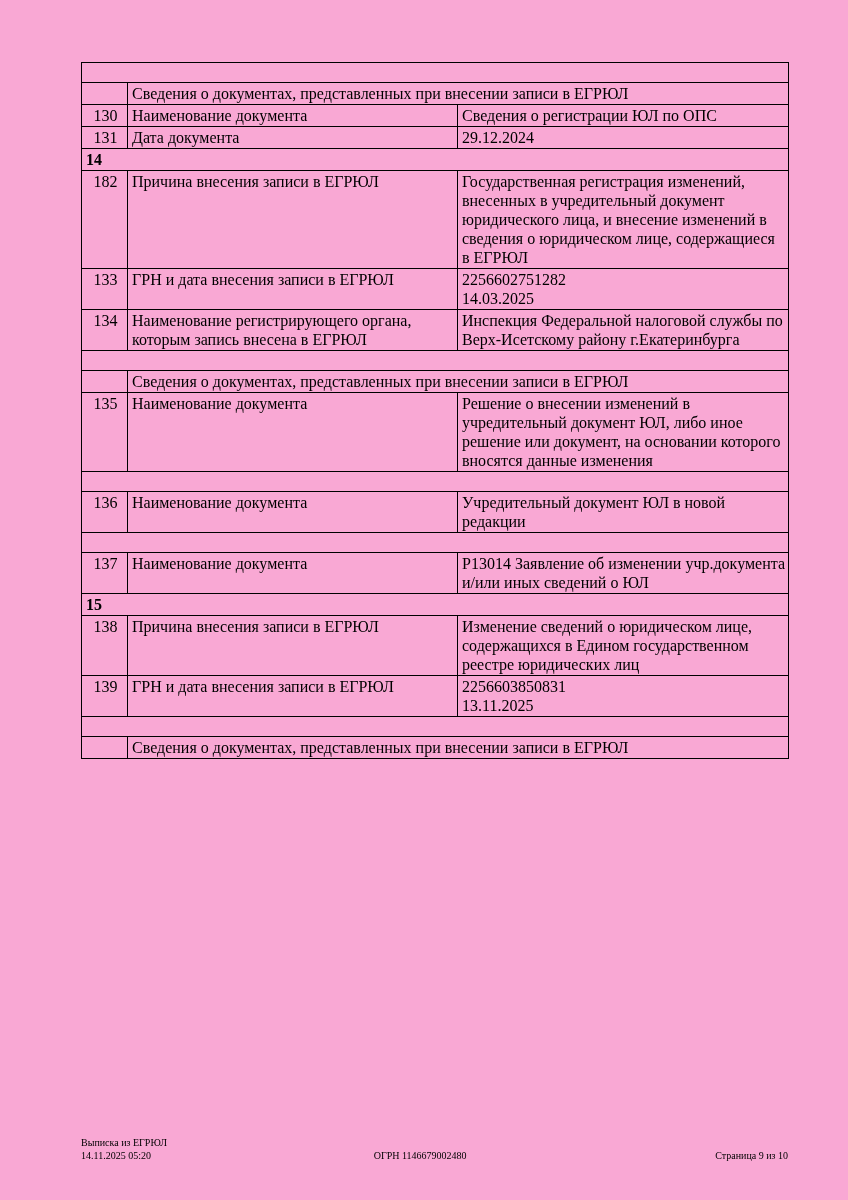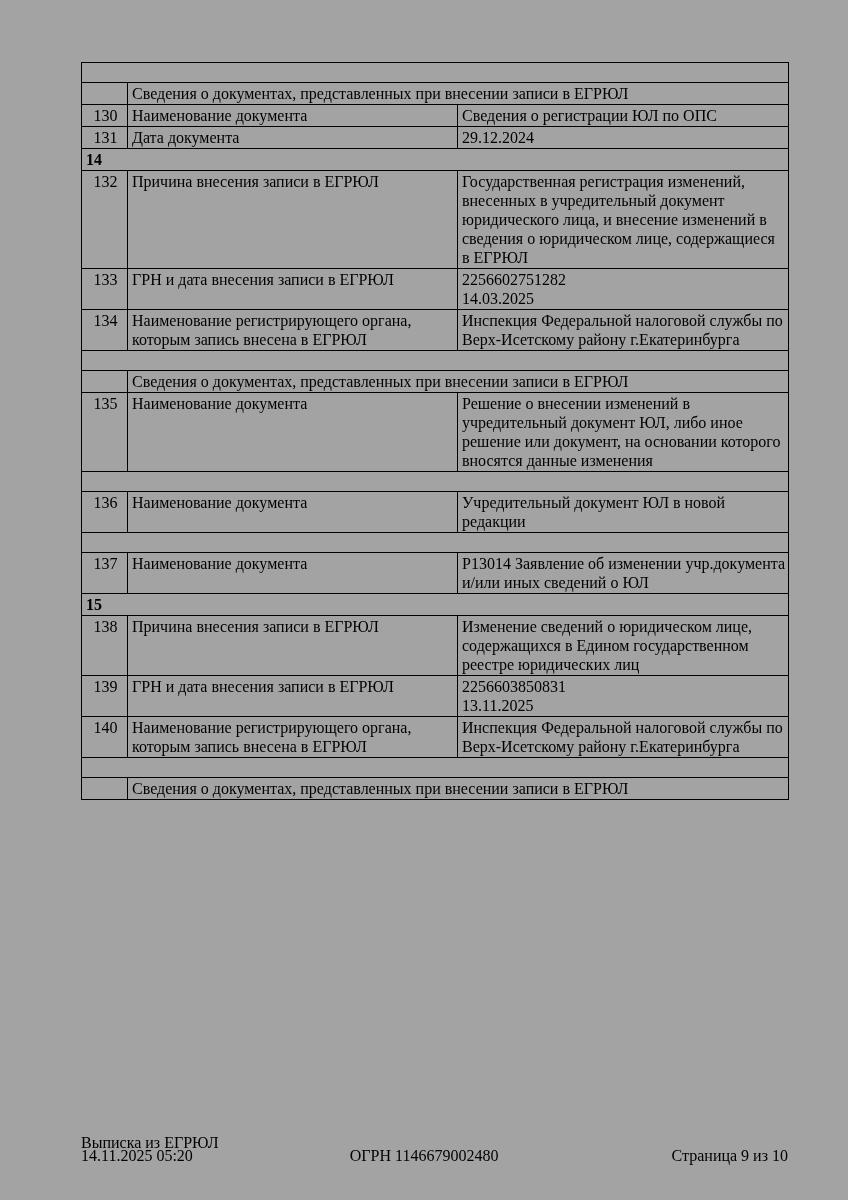--- a/index.html
+++ b/index.html
@@ -7,21 +7,21 @@
   body {
     width: 848px; height: 1200px;
     font-family: "Liberation Serif", "DejaVu Serif", serif;
     color: #000000;
     position: relative;
     overflow: hidden;
   }
   .page {
     position: absolute; left: 0; top: 0;
     width: 848px; height: 1200px;
-    background: #a3a3a3;
+    background: #f9a8d4;
   }
   table.egrul {
     position: absolute; left: 81px; top: 62px;
     width: 707px;
     border-collapse: collapse;
     table-layout: fixed;
   }
   table.egrul td {
     border: 1px solid #000000;
     vertical-align: top;
@@ -50,21 +50,21 @@
     white-space: pre-line;
   }
   .footer {
     position: absolute;
     left: 81px;
     top: 1136px;
     width: 707px;
     display: flex;
     justify-content: space-between;
     align-items: flex-end;
-    font-size: 16px;
+    font-size: 10px;
     line-height: 13px;
   }
   .footer-left { text-align: left; }
   .footer-center { text-align: center; }
   .footer-right { text-align: right; margin-left: 42px; }
 </style>
 </head>
 <body>
 
 <div class="page">
@@ -90,21 +90,21 @@
         </tr>
         <tr>
           <td class="num-cell">131</td>
           <td class="label-cell">Дата документа</td>
           <td class="value-cell">29.12.2024</td>
         </tr>
         <tr>
           <td class="group-number-cell" colspan="3">14</td>
         </tr>
         <tr>
-          <td class="num-cell">132</td>
+          <td class="num-cell">182</td>
           <td class="label-cell">Причина внесения записи в ЕГРЮЛ</td>
           <td class="value-cell">Государственная регистрация изменений, внесенных в учредительный документ юридического лица, и внесение изменений в сведения о юридическом лице, содержащиеся в ЕГРЮЛ</td>
         </tr>
         <tr>
           <td class="num-cell">133</td>
           <td class="label-cell">ГРН и дата внесения записи в ЕГРЮЛ</td>
           <td class="value-cell">2256602751282
 14.03.2025</td>
         </tr>
         <tr>
@@ -147,25 +147,20 @@
           <td class="num-cell">138</td>
           <td class="label-cell">Причина внесения записи в ЕГРЮЛ</td>
           <td class="value-cell">Изменение сведений о юридическом лице, содержащихся в Едином государственном реестре юридических лиц</td>
         </tr>
         <tr>
           <td class="num-cell">139</td>
           <td class="label-cell">ГРН и дата внесения записи в ЕГРЮЛ</td>
           <td class="value-cell">2256603850831
 13.11.2025</td>
         </tr>
-        <tr>
-          <td class="num-cell">140</td>
-          <td class="label-cell">Наименование регистрирующего органа, которым запись внесена в ЕГРЮЛ</td>
-          <td class="value-cell">Инспекция Федеральной налоговой службы по Верх-Исетскому району г.Екатеринбурга</td>
-        </tr>
         <tr class="spacer-row">
           <td colspan="3"></td>
         </tr>
         <tr>
           <td class="num-cell"></td>
           <td class="section-header-cell" colspan="2">Сведения о документах, представленных при внесении записи в ЕГРЮЛ</td>
         </tr>
       </tbody>
   </table>
 

